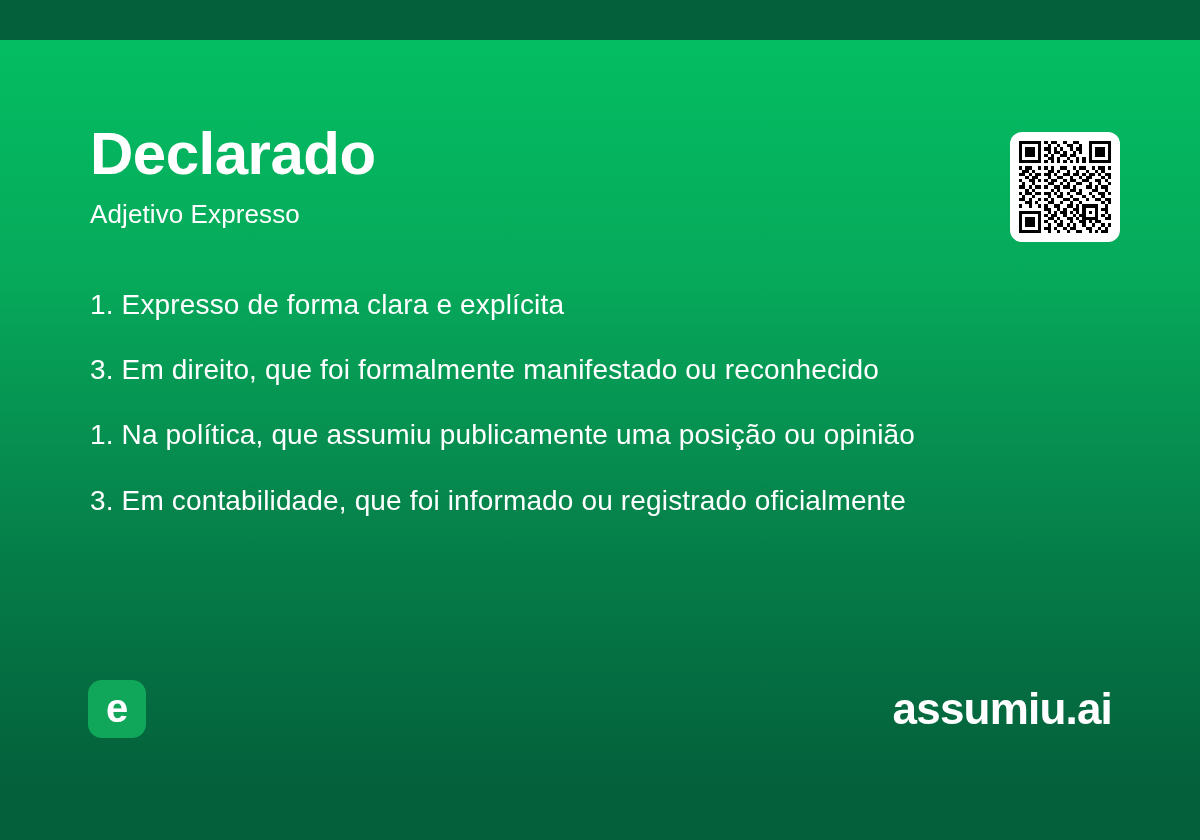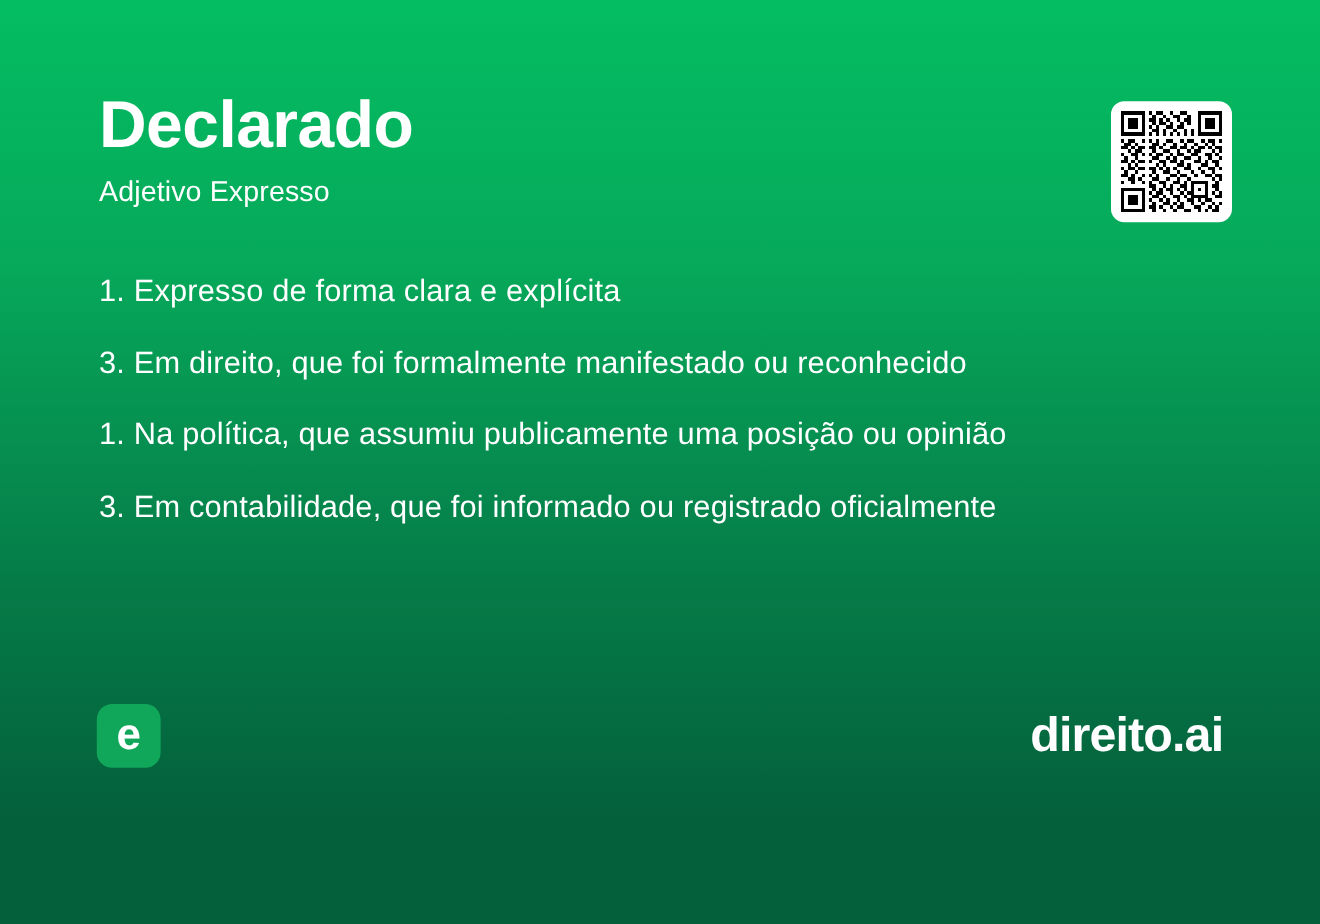--- a/index.html
+++ b/index.html
@@ -19,20 +19,21 @@
     width: 1200px;
     height: 748px;
     box-sizing: border-box;
     background: linear-gradient(180deg,
         #04BD62 0%,
         #06A95A 32%,
         #069151 52%,
         #057A47 72%,
         #04603B 100%);
     overflow: hidden;
+    margin-top: 40px;
   }
 
   
   .header {
     position: absolute;
     left: 90px;
     top: 84px;
     width: 880px;
   }
   .word-title {
@@ -382,16 +383,16 @@
     <p class="definition-item">1. Expresso de forma clara e explícita</p>
     <p class="definition-item">3. Em direito, que foi formalmente manifestado ou reconhecido</p>
     <p class="definition-item">1. Na política, que assumiu publicamente uma posição ou opinião</p>
     <p class="definition-item">3. Em contabilidade, que foi informado ou registrado oficialmente</p>
   </div>
 
   <div class="footer">
     <div class="logo-mark">
       <span class="logo-letter">e</span>
     </div>
-    <div class="brand-wordmark">direito.ai</div>
+    <div class="brand-wordmark">assumiu.ai</div>
   </div>
 
 </div>
 
 </body></html>

